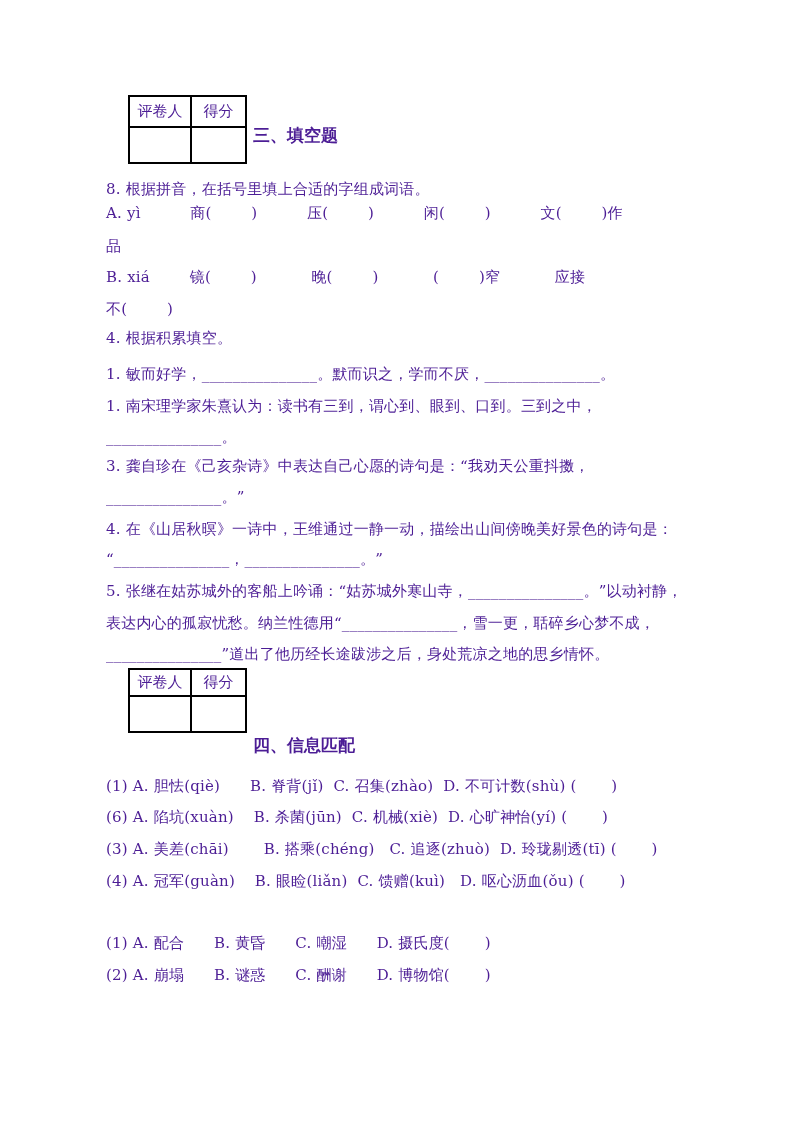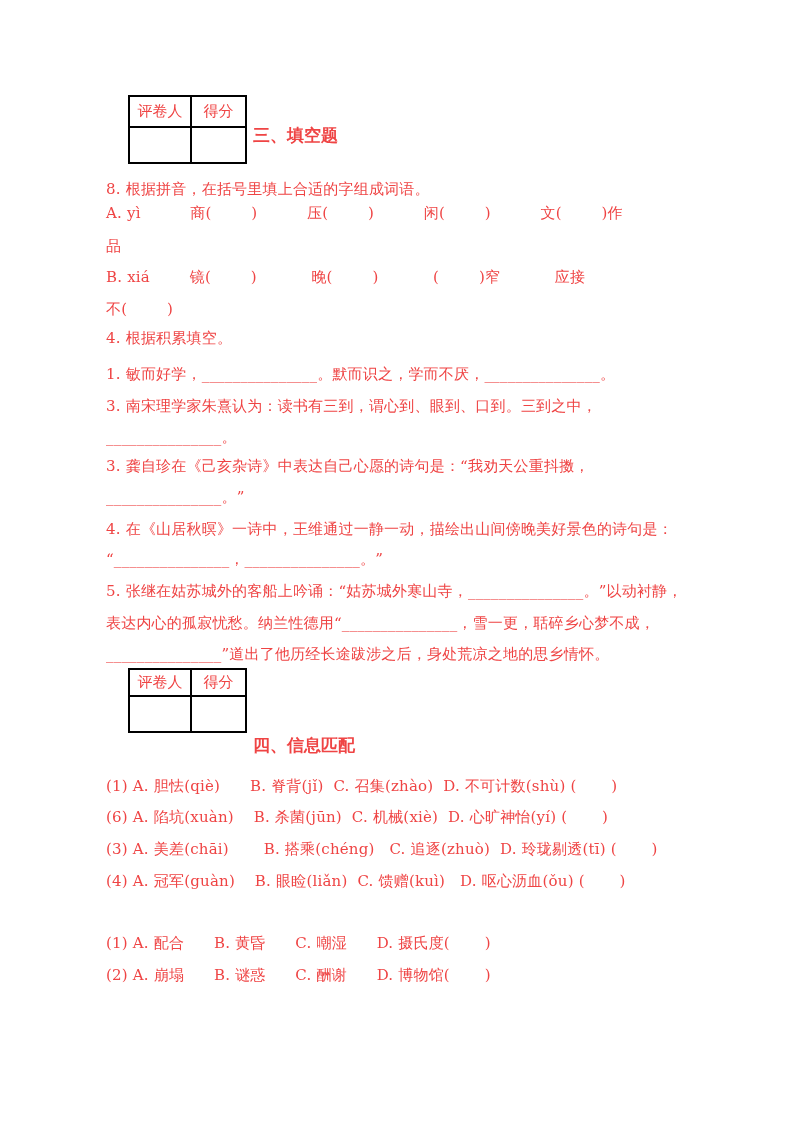--- a/index.html
+++ b/index.html
@@ -3,21 +3,21 @@
 <meta charset="utf-8">
 <style>
   html,body { margin:0; padding:0; background:#888; }
   .page {
     position:relative;
     width:794px; height:1123px;
     margin:0 auto;
     background:#ffffff;
     font-family:"DejaVu Serif","Liberation Serif",serif;
     font-size:15px;
-    color:#ef4444;
+    color:#4c1d95;
     overflow:hidden;
   }
   .ln {
     position:absolute;
     left:106px;
     white-space:pre;
     line-height:19px;
     letter-spacing:0.2px;
   }
   .sec-h {
@@ -59,21 +59,21 @@
   <div class="sec-h" style="left:253px; top:124px">三、填空题</div>
 
   <div class="ln" style="top:180px">8. 根据拼音，在括号里填上合适的字组成词语。</div>
   <div class="ln" style="top:204px">A. yì          商(        )          压(        )          闲(        )          文(        )作</div>
   <div class="ln" style="top:237px">品</div>
   <div class="ln" style="top:268px">B. xiá        镜(        )           晚(        )           (        )窄           应接</div>
   <div class="ln" style="top:300px">不(        )</div>
 
   <div class="ln" style="top:329px">4. 根据积累填空。</div>
   <div class="ln" style="top:365px">1. 敏而好学，_______________。默而识之，学而不厌，_______________。</div>
-  <div class="ln" style="top:397px">3. 南宋理学家朱熹认为：读书有三到，谓心到、眼到、口到。三到之中，</div>
+  <div class="ln" style="top:397px">1. 南宋理学家朱熹认为：读书有三到，谓心到、眼到、口到。三到之中，</div>
   <div class="ln" style="top:428px">_______________。</div>
   <div class="ln" style="top:457px">3. 龚自珍在《己亥杂诗》中表达自己心愿的诗句是：“我劝天公重抖擞，</div>
   <div class="ln" style="top:488px">_______________。”</div>
   <div class="ln" style="top:520px">4. 在《山居秋暝》一诗中，王维通过一静一动，描绘出山间傍晚美好景色的诗句是：</div>
   <div class="ln" style="top:550px">“_______________，_______________。”</div>
   <div class="ln" style="top:582px">5. 张继在姑苏城外的客船上吟诵：“姑苏城外寒山寺，_______________。”以动衬静，</div>
   <div class="ln" style="top:614px">表达内心的孤寂忧愁。纳兰性德用“_______________，雪一更，聒碎乡心梦不成，</div>
   <div class="ln" style="top:645px">_______________”道出了他历经长途跋涉之后，身处荒凉之地的思乡情怀。</div>
 
   <div class="score-table t2">

